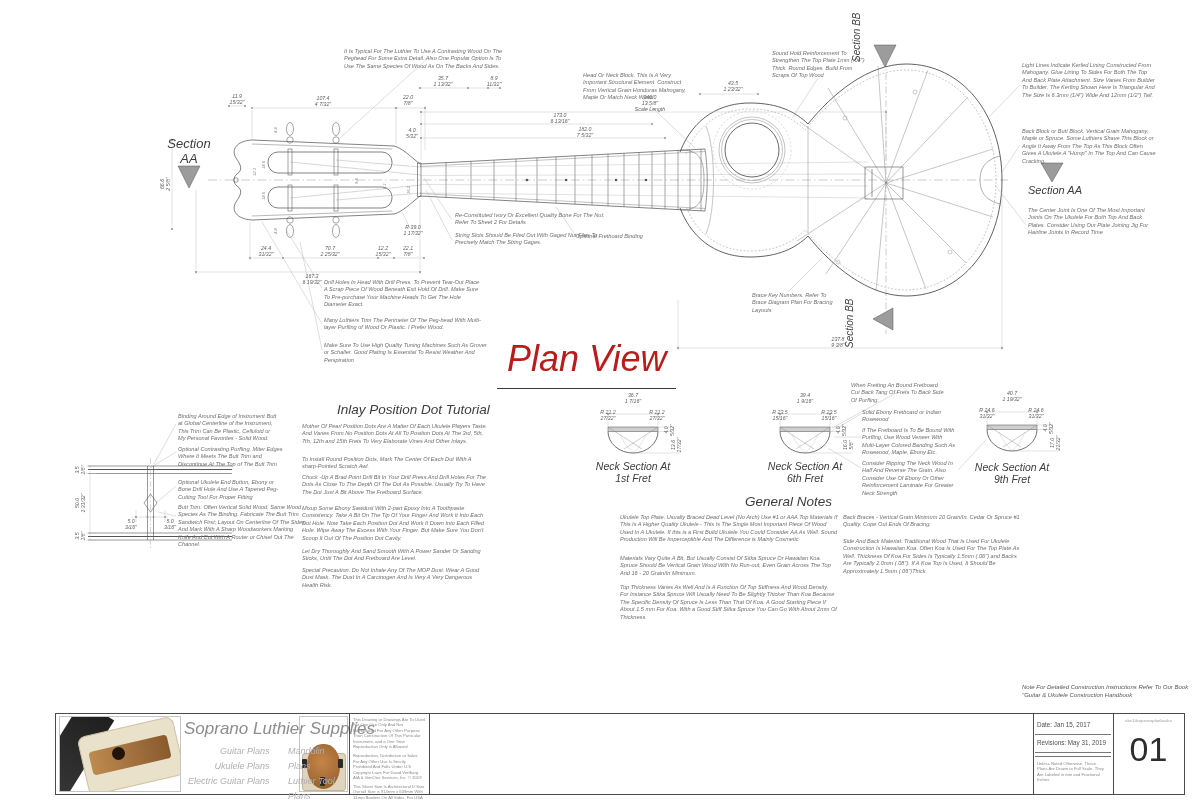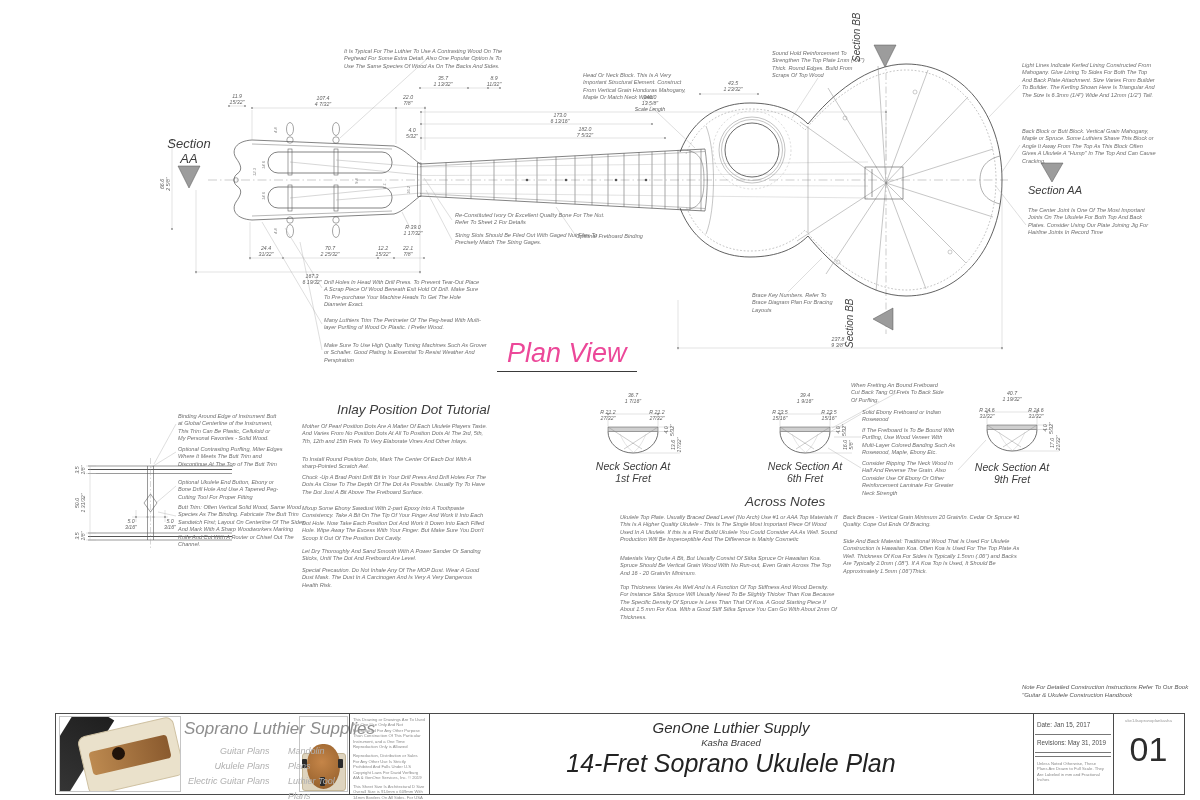--- a/index.html
+++ b/index.html
@@ -10,21 +10,21 @@
   .pre{white-space:pre-line;}
   .dim{position:absolute;font-style:italic;font-size:5.2px;line-height:1.12;color:#5f5f5f;
     text-align:center;white-space:pre-line;transform:translate(-50%,0);}
   .dim.rot{transform:translate(-50%,-50%) rotate(-90deg);}
   .micro{position:absolute;font-style:italic;font-size:4.2px;color:#8a8a8a;
     transform:translate(-50%,-50%) rotate(-90deg);white-space:nowrap;}
   .hdg{position:absolute;font-style:italic;color:#3c3c3c;}
   .center{text-align:center;}
   .vtext{position:absolute;writing-mode:vertical-rl;transform:rotate(180deg);
     font-style:italic;font-size:10px;color:#444;line-height:1.05;white-space:pre-line;}
-  .planview{font-size:27px;border-bottom:1.5px solid #3a3a3a;padding:0 10px 2px 10px;color:#ec4899;}
+  .planview{font-size:36px;border-bottom:1.5px solid #3a3a3a;padding:0 10px 8px 10px;color:#b91c1c;}
   
   .tb{position:absolute;border:1px solid #4a4a4a;background:#fff;}
   .tb-divider{position:absolute;top:0;bottom:0;width:0;border-left:1px solid #4a4a4a;}
   .company{position:absolute;font-style:italic;font-size:17px;color:#8d8d8d;white-space:nowrap;z-index:2;}
   .products{position:absolute;font-style:italic;font-size:9px;line-height:1.65;color:#b0b0b0;
     white-space:pre-line;z-index:2;}
   .legal{position:absolute;font-size:4.2px;line-height:1.3;color:#8a8a8a;}
   .legal p{margin:0 0 3.5px 0;}
   .ctitle1{position:absolute;width:100%;text-align:center;font-style:italic;font-size:15px;color:#2e2e2e;}
   .ctitle2{position:absolute;width:100%;text-align:center;font-style:italic;font-size:9.5px;color:#3a3a3a;}
@@ -358,21 +358,21 @@
 <div class="ann" style="left:1022px;top:684px;width:170px;font-size:6px;color:#555;">Note For Detailed Construction Instructions Refer To Our Book "Guitar &amp; Ukulele Construction Handbook</div>
 
 <div class="hdg center pre" style="left:166px;top:136px;width:46px;font-size:13px;font-style:italic;">Section
 AA</div>
 <div class="vtext" style="left:852px;top:10px;height:52px;">Section BB</div>
 <div class="vtext" style="left:845px;top:296px;height:52px;">Section BB</div>
 <div class="hdg" style="left:1028px;top:184px;font-size:11px;">Section AA</div>
 
 <div class="hdg planview" style="left:497px;top:338px;">Plan View</div>
 <div class="hdg" style="left:337px;top:402px;font-size:13.5px;">Inlay Position Dot Tutorial</div>
-<div class="hdg" style="left:745px;top:494px;font-size:13.5px;">Across Notes</div>
+<div class="hdg" style="left:745px;top:494px;font-size:13.5px;">General Notes</div>
 <div class="hdg center pre" style="left:578px;top:460px;width:110px;font-size:10.5px;">Neck Section At
 1st Fret</div>
 <div class="hdg center pre" style="left:750px;top:460px;width:110px;font-size:10.5px;">Neck Section At
 6th Fret</div>
 <div class="hdg center pre" style="left:957px;top:461px;width:110px;font-size:10.5px;">Neck Section At
 9th Fret</div>
 
 <div class="ann" style="left:302px;top:423px;width:190px;">Mother Of Pearl Position Dots Are A Matter Of Each Ukulele Players Taste. And Varies From No Position Dots At All To Position Dots At The 3rd, 5th, 7th, 12th and 15th Frets To Very Elaborate Vines And Other Inlays.</div>
 <div class="ann" style="left:302px;top:456px;width:185px;">To Install Round Position Dots, Mark The Center Of Each Dot With A sharp-Pointed Scratch Awl.</div>
 <div class="ann" style="left:302px;top:474px;width:190px;">Chuck -Up A Brad Point Drill Bit In Your Drill Press And Drill Holes For The Dots As Close To The Depth Of The Dot As Possible. Usually Try To Have The Dot Just A Bit Above The Fretboard Surface.</div>
@@ -505,25 +505,20 @@
   </div>
 
   <div style="position:absolute;left:293px;top:0;width:80px;height:80px;">
     <div class="legal" style="left:4px;top:3px;width:72px;">
       <p>This Drawing or Drawings Are To Used For One Use Only And Not Reproduced For Any Other Purpose Than Construction Of This Particular Instrument, and a One Time Reproduction Only is Allowed</p>
       <p>Reproduction, Distribution or Sales For Any Other Use Is Strictly Prohibited And Falls Under U.S Copyright Laws For David Verfburg AIA &amp; GenOne Services, Inc. © 2019</p>
       <p>This Sheet Size Is Architectural D Size Overall Size is 914mm x 609mm With 14mm Borders On All Sides. For USA Customers Print On Architectural "D" (24" x 36") Without Resizing For 1:1 Printout</p>
     </div>
   </div>
 
-  <div style="position:absolute;left:373px;top:0;width:604px;height:80px;">
-    <div class="ctitle1" style="top:5px;">GenOne Luthier Supply</div>
-    <div class="ctitle2" style="top:23px;">Kasha Braced</div>
-    <div class="ctitle3" style="top:35px;">14-Fret Soprano Ukulele Plan</div>
-  </div>
 
   <div style="position:absolute;left:977px;top:0;width:80px;height:80px;">
     <div class="tbrow" style="left:4px;top:7px;">Date: Jan 15, 2017</div>
     <div class="tbline" style="left:2px;top:20px;width:76px;"></div>
     <div class="tbrow" style="left:4px;top:25px;">Revisions: May 31, 2019</div>
     <div class="tbline" style="left:2px;top:38px;width:76px;"></div>
     <div class="tbline" style="left:2px;top:42px;width:76px;"></div>
     <div class="tbnote" style="left:4px;top:47px;width:70px;">Unless Noted Otherwise, These Plans Are Drawn to Full Scale. They Are Labeled in mm and Fractional Inches</div>
   </div>
 

